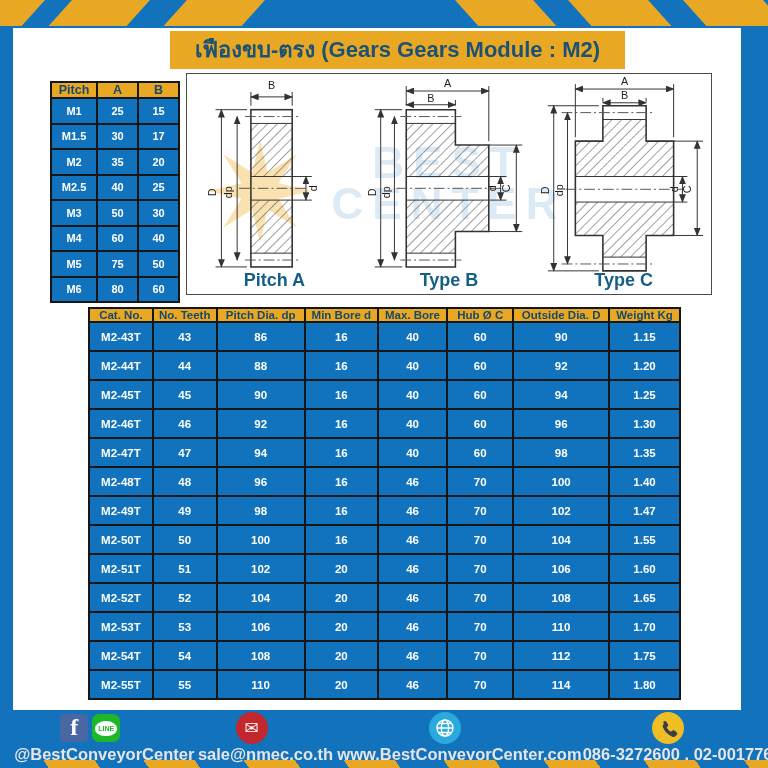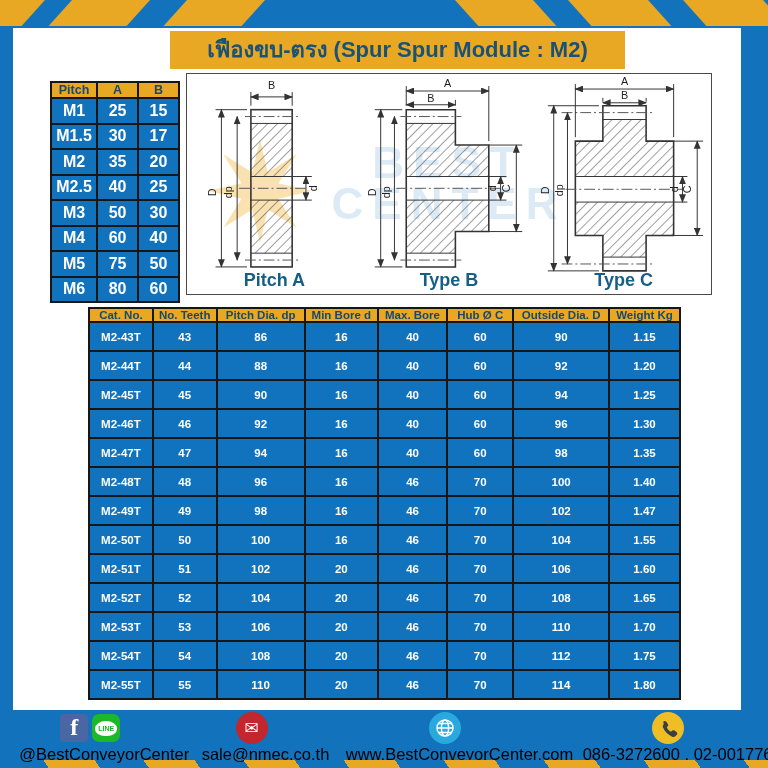--- a/index.html
+++ b/index.html
@@ -19,21 +19,21 @@
   .stripe.r{transform:skewX(42deg);}
 
   
   .panel{position:absolute;left:13px;top:28px;width:728px;height:682px;background:#fff;}
 
   .title-bar{position:absolute;left:157px;top:3px;width:455px;height:38px;background:var(--accent-yellow);
     color:var(--title-navy);font-weight:bold;font-size:22px;text-align:center;line-height:38px;}
 
   
   .pitch-table{position:absolute;left:37px;top:45px;width:130px;height:222px;border-collapse:collapse;table-layout:fixed;margin-top:8px;}
-  .pitch-table th,.pitch-table td{border:2px solid #161616;text-align:center;padding:0;font-size:16px;font-weight:bold;}
+  .pitch-table th,.pitch-table td{border:2px solid #161616;text-align:center;padding:0;font-size:11px;font-weight:bold;}
   .pitch-table th{background:var(--accent-yellow);color:var(--header-navy);font-size:12.5px;}
   .pitch-table td{background:var(--cell-blue);color:#fff;}
 
   
   .draw-panel{position:absolute;left:173px;top:45px;width:526px;height:222px;border:1.5px solid #4a4a4a;
     box-sizing:border-box;background:#fff;display:flex;justify-content:space-around;align-items:flex-start;padding-top:2px;}
   .wm{position:absolute;inset:0;display:flex;flex-direction:column;align-items:center;justify-content:center;pointer-events:none;}
   .wm-line{font-weight:bold;font-size:44px;letter-spacing:9px;line-height:0.93;color:rgba(23,116,188,0.15);}
   .wm-star{position:absolute;left:18px;top:62px;opacity:0.4;}
   .draw-col{position:relative;display:flex;flex-direction:column;align-items:center;}
@@ -49,21 +49,21 @@
   .main-table{position:absolute;left:75px;top:279px;width:593px;height:393px;border-collapse:collapse;table-layout:fixed;}
   .main-table th,.main-table td{border:2px solid #161616;text-align:center;padding:0;font-size:11.5px;font-weight:bold;}
   .main-table th{background:var(--accent-yellow);color:var(--header-navy);}
   .main-table td{background:var(--cell-blue);color:#fff;}
 
   
   .footer{position:absolute;left:0;bottom:0;width:768px;height:58px;display:flex;align-items:stretch;}
   .f-sec{display:flex;flex-direction:column;align-items:center;justify-content:flex-start;padding-top:3px;}
   .f-sec.s1{width:23.5%;} .f-sec.s2{width:18.5%;} .f-sec.s3{width:32%;} .f-sec.s4{width:26%;}
   .f-div{width:4px;height:40px;background:var(--divider-yellow);align-self:center;}
-  .f-text{color:#000000;font-weight:normal;font-size:16.5px;margin-top:2px;white-space:nowrap;margin-left:28px;}
+  .f-text{color:#e5e5e5;font-weight:bold;font-size:16.5px;margin-top:2px;white-space:nowrap;margin-left:28px;}
   .icons-row{display:flex;gap:4px;height:30px;align-items:center;}
   .fb{width:28px;height:28px;border-radius:4px;background:var(--facebook-blue);color:#fff;font-weight:bold;
       font-size:24px;text-align:center;line-height:26px;font-family:"Liberation Serif",serif;}
   .line-ic{width:28px;height:28px;border-radius:7px;background:var(--line-green);display:flex;align-items:center;justify-content:center;}
   .line-bubble{width:22px;height:15px;background:#fff;border-radius:50% 50% 45% 45%;color:var(--line-green);
       font-size:7px;font-weight:bold;text-align:center;line-height:15px;}
   .circle-ic{width:32px;height:32px;border-radius:50%;display:flex;align-items:center;justify-content:center;}
   .env{background:var(--email-red);color:#fff;font-size:17px;}
   .globe{background:var(--globe-blue);}
   .phone{background:var(--phone-yellow);}
@@ -80,21 +80,21 @@
     <div class="stripe l" style="left:-35px;width:80px;"></div>
     <div class="stripe l" style="left:72px;width:78px;"></div>
     <div class="stripe l" style="left:187px;width:78px;"></div>
     <div class="stripe r" style="left:455px;width:78px;"></div>
     <div class="stripe r" style="left:568px;width:80px;"></div>
     <div class="stripe r" style="left:683px;width:80px;"></div>
   </div>
 
   <div class="panel">
 
-    <div class="title-bar">เฟืองขบ-ตรง (Spur Spur Module : M2)</div>
+    <div class="title-bar">เฟืองขบ-ตรง (Gears Gears Module : M2)</div>
 
     <table class="pitch-table">
       <colgroup>
           <col style="width:36%">
           <col style="width:32%">
           <col style="width:32%">
         </colgroup>
       <thead>
           <tr>
             <th>Pitch</th>

